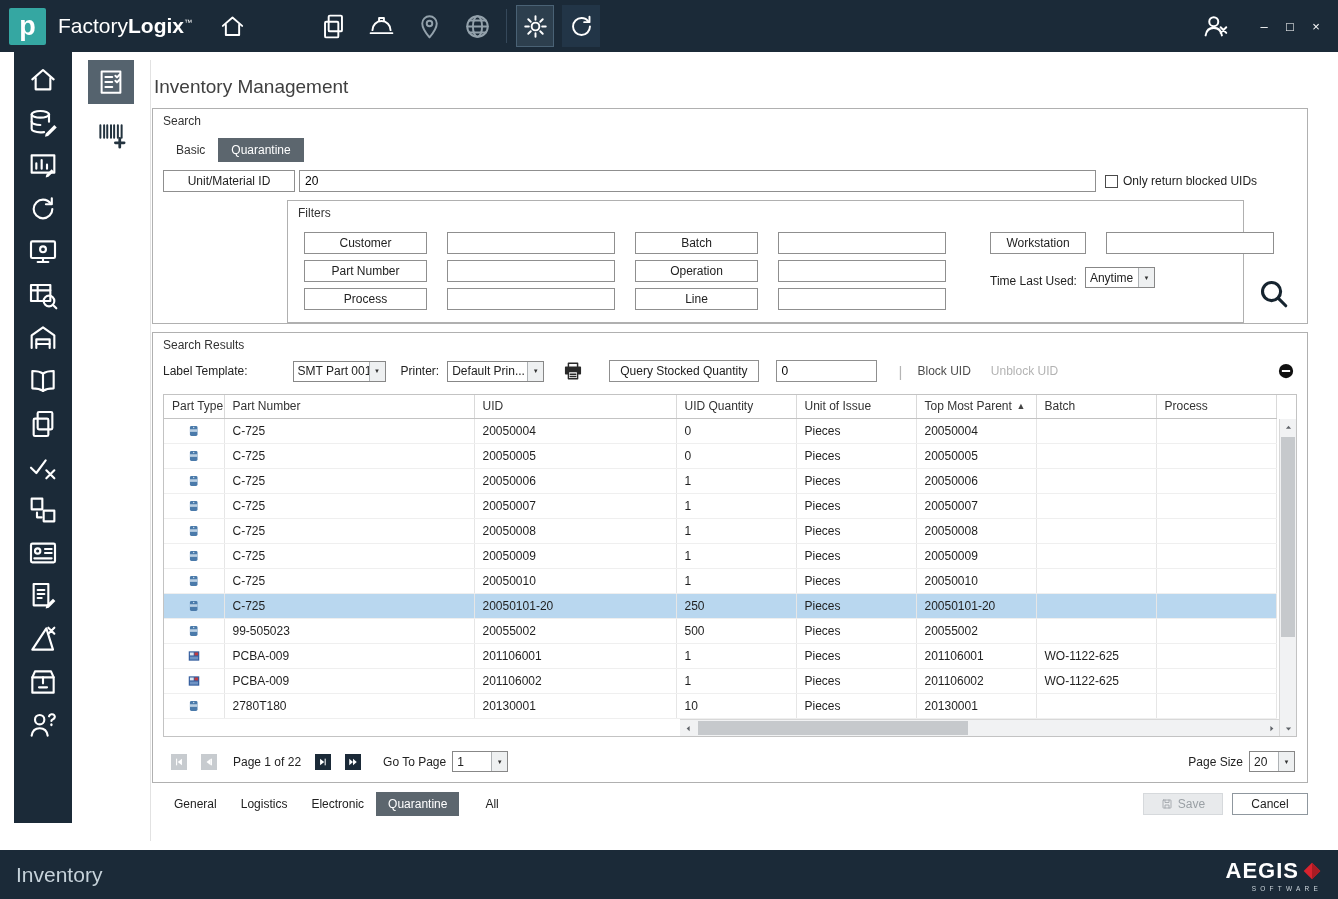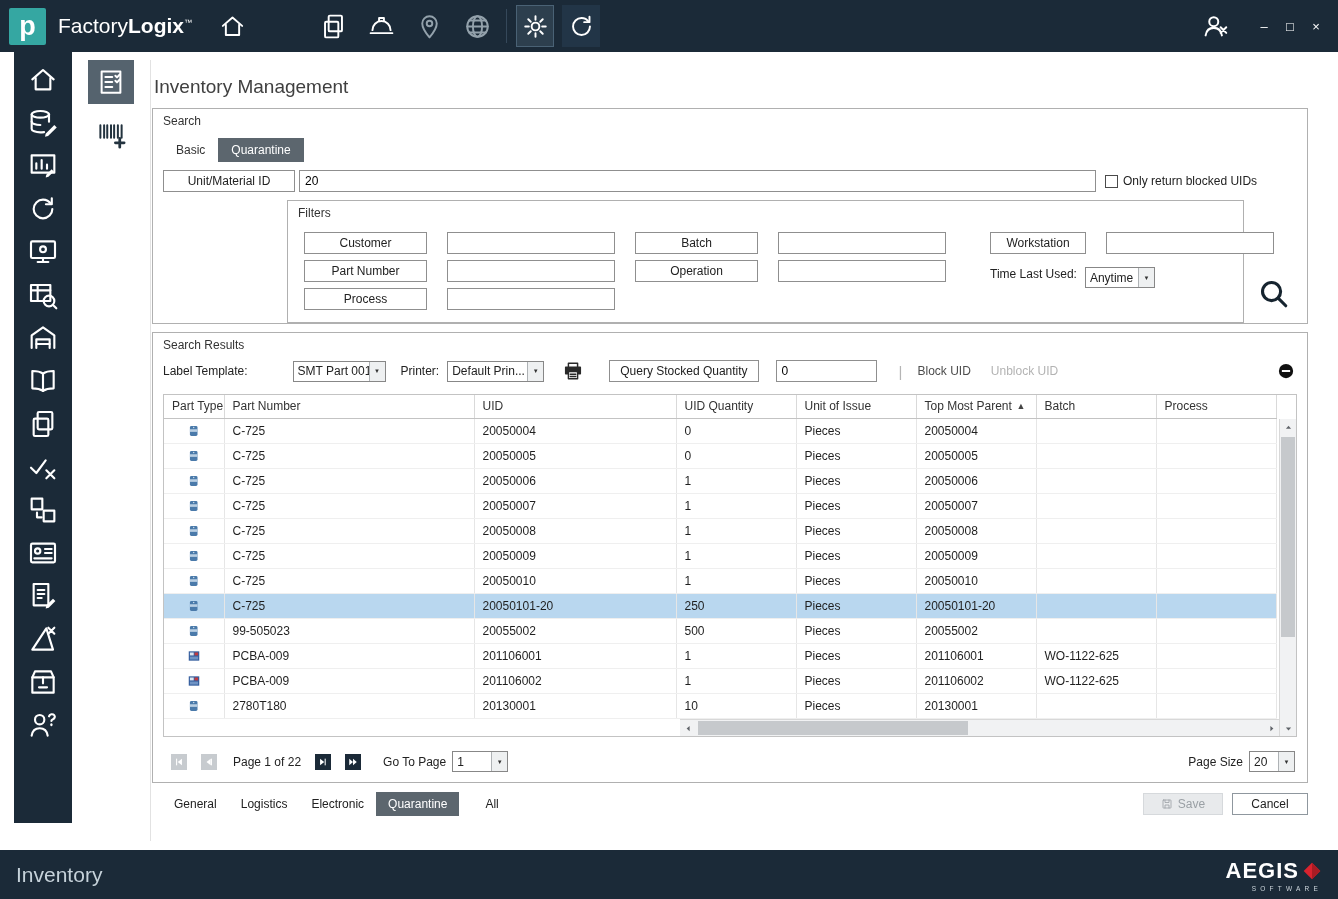--- a/index.html
+++ b/index.html
@@ -54,21 +54,21 @@
 
   .filters-box{margin-left:134px;width:957px;}
   .filters-cols{display:flex;padding:9px 0 12px 16px;}
   .fcol{display:flex;flex-direction:column;gap:6px;}
   .frow{display:flex;gap:20px;}
   .fbtn{width:123px;}
   .finput{width:168px;height:22px;border:1px solid #8f8f8f;font-family:inherit;font-size:12px;padding:0 5px;}
   .fsep{width:1px;background:#c4c4c4;margin:0 10px;}
   .fcol3{padding-left:24px;}
   .ws-btn{width:96px;}
-  .tlu-row{display:flex;align-items:flex-start;gap:8px;margin-top:7px;font-size:12px;color:#222;}
+  .tlu-row{display:flex;align-items:flex-end;gap:8px;margin-top:7px;font-size:12px;color:#222;}
   .search-go{position:absolute;right:18px;bottom:14px;width:31px;height:31px;color:#16242f;}
   .search-go svg.ic{stroke-width:2.4;}
 
   
   .sel{display:inline-flex;align-items:center;height:21px;border:1px solid #878787;background:#fff;flex:0 0 auto;}
   .sel-val{flex:1;padding:0 4px;font-size:12px;white-space:nowrap;overflow:hidden;color:#222;}
   .sel-btn{width:16px;align-self:stretch;background:#eef0f1;border-left:1px solid #aeb2b5;display:flex;align-items:center;justify-content:center;font-size:6px;color:#333;}
   .w93{width:93px}.w97{width:97px}.w70{width:70px}.w56{width:56px}.w46{width:46px}
 
   
@@ -368,20 +368,24 @@
             </div>
           </div>
         <div class="fsep"></div>
         <div class="fcol" id="filter-col2">
             <div class="frow">
               <div class="btn-field fbtn">Batch</div>
               <input class="finput" value="" style="">
             </div>
             <div class="frow">
               <div class="btn-field fbtn">Operation</div>
+              <input class="finput" value="" style="">
+            </div>
+            <div class="frow">
+              <div class="btn-field fbtn">Line</div>
               <input class="finput" value="" style="">
             </div>
           </div>
         <div class="fsep"></div>
         <div class="fcol fcol3">
           <div class="frow">
             <div class="btn-field ws-btn">Workstation</div>
             <input class="finput" value="" style="">
           </div>
           <div class="tlu-row">

